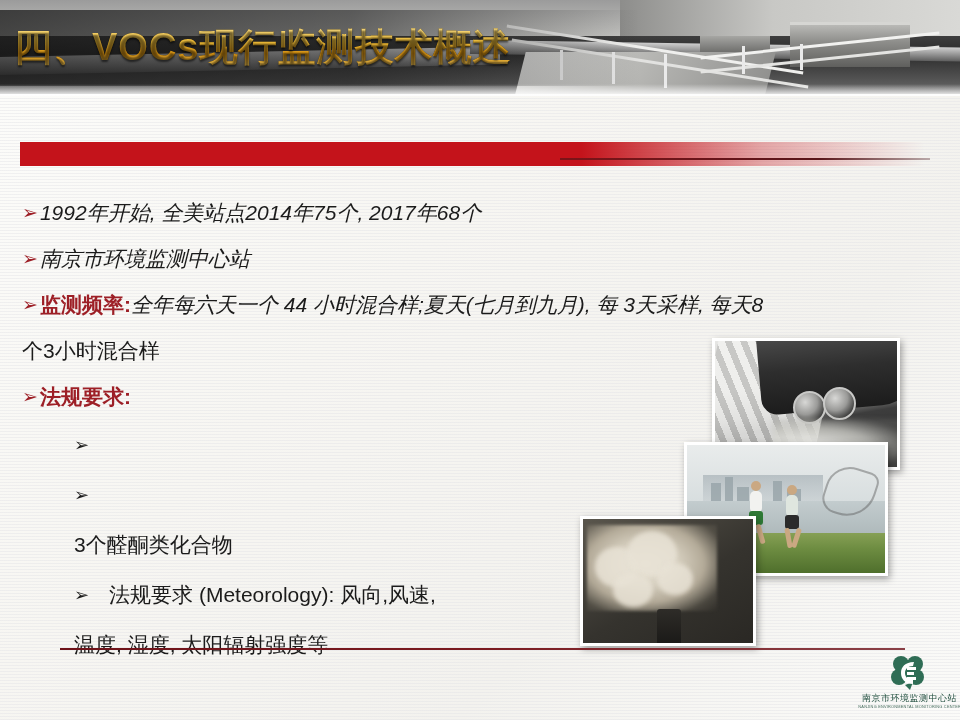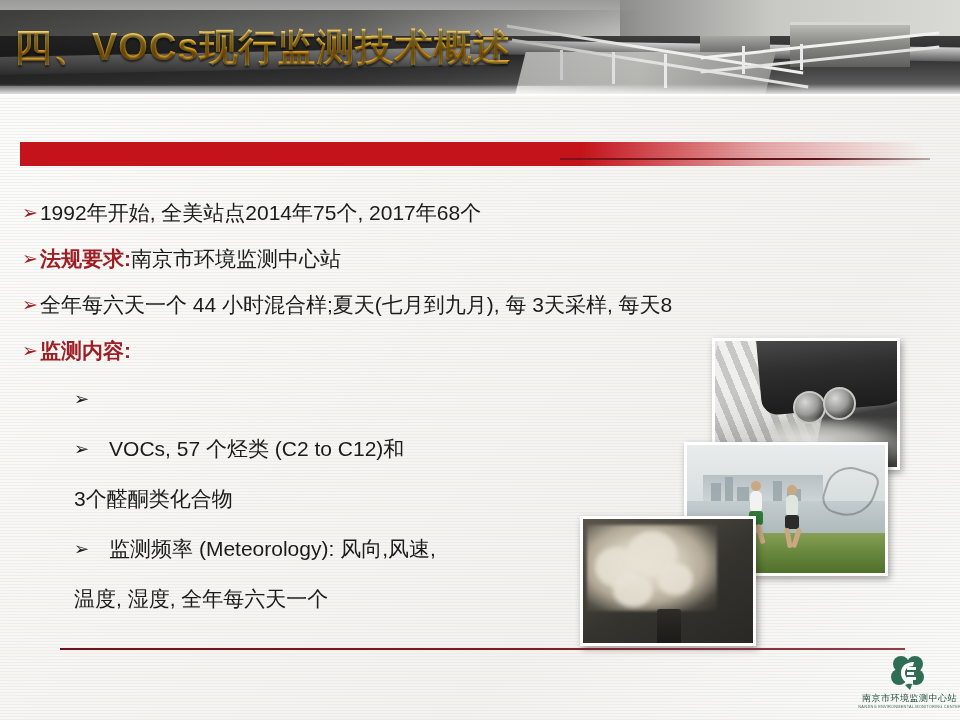--- a/index.html
+++ b/index.html
@@ -182,21 +182,21 @@
   .arrow {
     color: #9d1f26;
     font-size: 19px;
     margin-right: 2px;
     line-height: 46px;
   }
   .lbl {
     color: #9d1f26;
     font-weight: bold;
   }
-  .val { color: #1b1b1b; }
+  .val { color: #1b1b1b; font-style: italic; }
   .cont {
     font-size: 21px;
     line-height: 46px;
     color: #1b1b1b;
     white-space: nowrap;
   }
   .lvl2 {
     display: flex;
     align-items: flex-start;
     font-size: 21px;
@@ -361,49 +361,49 @@
 
   <div id="content">
 
     <div class="lvl1">
       <span class="arrow">➢</span>
       <span class="val">1992年开始, 全美站点2014年75个, 2017年68个</span>
     </div>
 
     <div class="lvl1">
       <span class="arrow">➢</span>
-      <span class="lbl">法规要求:</span>
       <span class="val">南京市环境监测中心站</span>
     </div>
 
     <div class="lvl1">
       <span class="arrow">➢</span>
+      <span class="lbl">监测频率:</span>
       <span class="val">全年每六天一个 44 小时混合样;夏天(七月到九月), 每 3天采样, 每天8</span>
     </div>
+    <div class="cont">个3小时混合样</div>
 
     <div class="lvl1">
       <span class="arrow">➢</span>
-      <span class="lbl">监测内容:</span>
+      <span class="lbl">法规要求:</span>
     </div>
 
     <div class="lvl2">
       <span class="arrow2">➢</span>
     </div>
 
     <div class="lvl2">
       <span class="arrow2">➢</span>
-      <span>VOCs, 57 个烃类 (C2 to C12)和</span>
     </div>
     <div class="cont2">3个醛酮类化合物</div>
 
     <div class="lvl2">
       <span class="arrow2">➢</span>
-      <span>监测频率 (Meteorology): 风向,风速,</span>
-    </div>
-    <div class="cont2">温度, 湿度, 全年每六天一个</div>
+      <span>法规要求 (Meteorology): 风向,风速,</span>
+    </div>
+    <div class="cont2">温度, 湿度, 太阳辐射强度等</div>
   </div>
 
   <div class="photo" id="photo-exhaust">
     <div class="exh-road"></div>
     <div class="exh-bumper"></div>
     <div class="exh-pipe" style="left:78px;top:50px;"></div>
     <div class="exh-pipe" style="left:108px;top:46px;"></div>
     <div class="exh-smoke"></div>
   </div>
 

